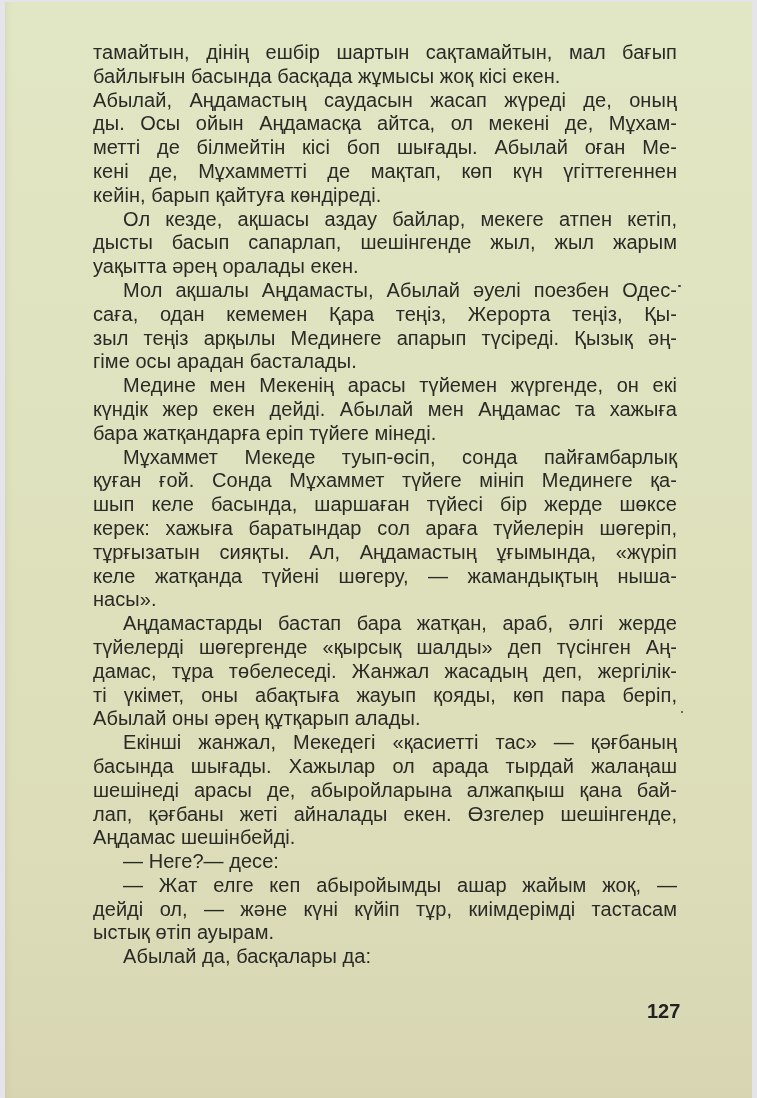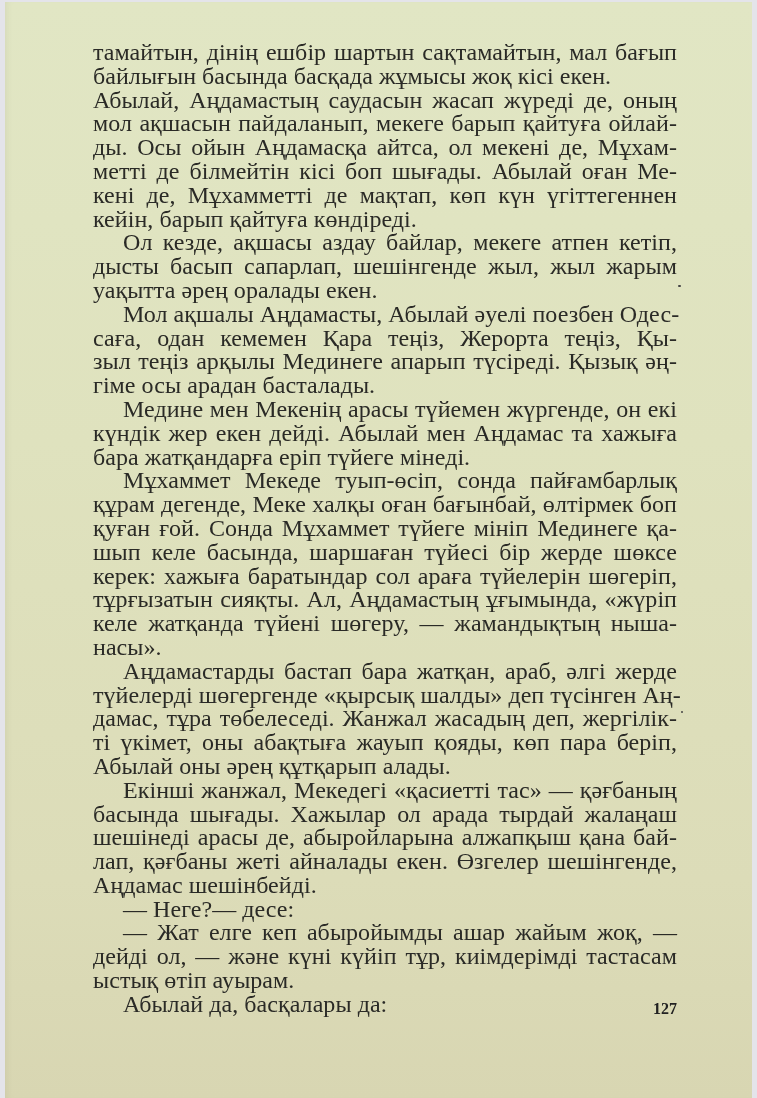--- a/index.html
+++ b/index.html
@@ -11,77 +11,74 @@
     .page {
       position: absolute; left: 5px; top: 2px; right: 5px; bottom: 0;
       background: linear-gradient(180deg, #e1e6c4 0%, #dfe2be 40%, #dcdcb8 80%, #d8d6b2 100%);
       box-shadow: inset 6px 0 8px -6px rgba(0,0,0,0.08);
     }
     .text-block {
       position: absolute;
       left: 88px;
       top: 39px;
       width: 584px;
-      font-family: Liberation Serif, serif;
-      font-size: 24px;
+      font-family: Liberation Sans, sans-serif;
+      font-size: 20px;
       line-height: 23.8px;
       color: #2a2a26;
       letter-spacing: 0.05px;
     }
     .line {
       display: block;
       white-space: nowrap;
       text-align: justify;
       text-align-last: justify;
       height: 23.8px;
       overflow: visible;
     }
     .line.last { text-align-last: left; }
     .line.indent { padding-left: 30px; }
     .page-number {
       position: absolute;
       left: 642px; top: 998px;
-      font-family: Liberation Serif, serif;
+      font-family: Liberation Sans, sans-serif;
       font-weight: bold;
-      font-size: 16px;
+      font-size: 20px;
       color: #222;
-      margin-left: 6px;
     }
     .speck {
       position: absolute;
       width: 3px; height: 2px;
       background: #444;
       border-radius: 1px;
     }
   </style>
 </head>
 <body>
 
 <div class="page">
   <div class="text-block" id="text-block">
       <span class="line">тамайтын, дінің ешбір шартын сақтамайтын, мал бағып</span>
       <span class="line last">байлығын басында басқада жұмысы жоқ кісі екен.</span>
       <span class="line">Абылай, Аңдамастың саудасын жасап жүреді де, оның</span>
-      <span class="line">мол ақшасын пайдаланып, мекеге барып қайтуға ойлай-</span>
       <span class="line">ды. Осы ойын Аңдамасқа айтса, ол мекені де, Мұхам-</span>
       <span class="line">метті де білмейтін кісі боп шығады. Абылай оған Ме-</span>
       <span class="line">кені де, Мұхамметті де мақтап, көп күн үгіттегеннен</span>
       <span class="line last">кейін, барып қайтуға көндіреді.</span>
       <span class="line indent">Ол кезде, ақшасы аздау байлар, мекеге атпен кетіп,</span>
       <span class="line">дысты басып сапарлап, шешінгенде жыл, жыл жарым</span>
       <span class="line last">уақытта әрең оралады екен.</span>
       <span class="line indent">Мол ақшалы Аңдамасты, Абылай әуелі поезбен Одес-</span>
       <span class="line">саға, одан кемемен Қара теңіз, Жерорта теңіз, Қы-</span>
       <span class="line">зыл теңіз арқылы Мединеге апарып түсіреді. Қызық әң-</span>
       <span class="line last">гіме осы арадан басталады.</span>
       <span class="line indent">Медине мен Мекенің арасы түйемен жүргенде, он екі</span>
       <span class="line">күндік жер екен дейді. Абылай мен Аңдамас та хажыға</span>
       <span class="line last">бара жатқандарға еріп түйеге мінеді.</span>
       <span class="line indent">Мұхаммет Мекеде туып-өсіп, сонда пайғамбарлық</span>
-      <span class="line">құрам дегенде, Меке халқы оған бағынбай, өлтірмек боп</span>
       <span class="line">қуған ғой. Сонда Мұхаммет түйеге мініп Мединеге қа-</span>
       <span class="line">шып келе басында, шаршаған түйесі бір жерде шөксе</span>
       <span class="line">керек: хажыға баратындар сол араға түйелерін шөгеріп,</span>
       <span class="line">тұрғызатын сияқты. Ал, Аңдамастың ұғымында, «жүріп</span>
       <span class="line">келе жатқанда түйені шөгеру, — жамандықтың ныша-</span>
       <span class="line last">насы».</span>
       <span class="line indent">Аңдамастарды бастап бара жатқан, араб, әлгі жерде</span>
       <span class="line">түйелерді шөгергенде «қырсық шалды» деп түсінген Аң-</span>
       <span class="line">дамас, тұра төбелеседі. Жанжал жасадың деп, жергілік-</span>
       <span class="line">ті үкімет, оны абақтыға жауып қояды, көп пара беріп,</span>

